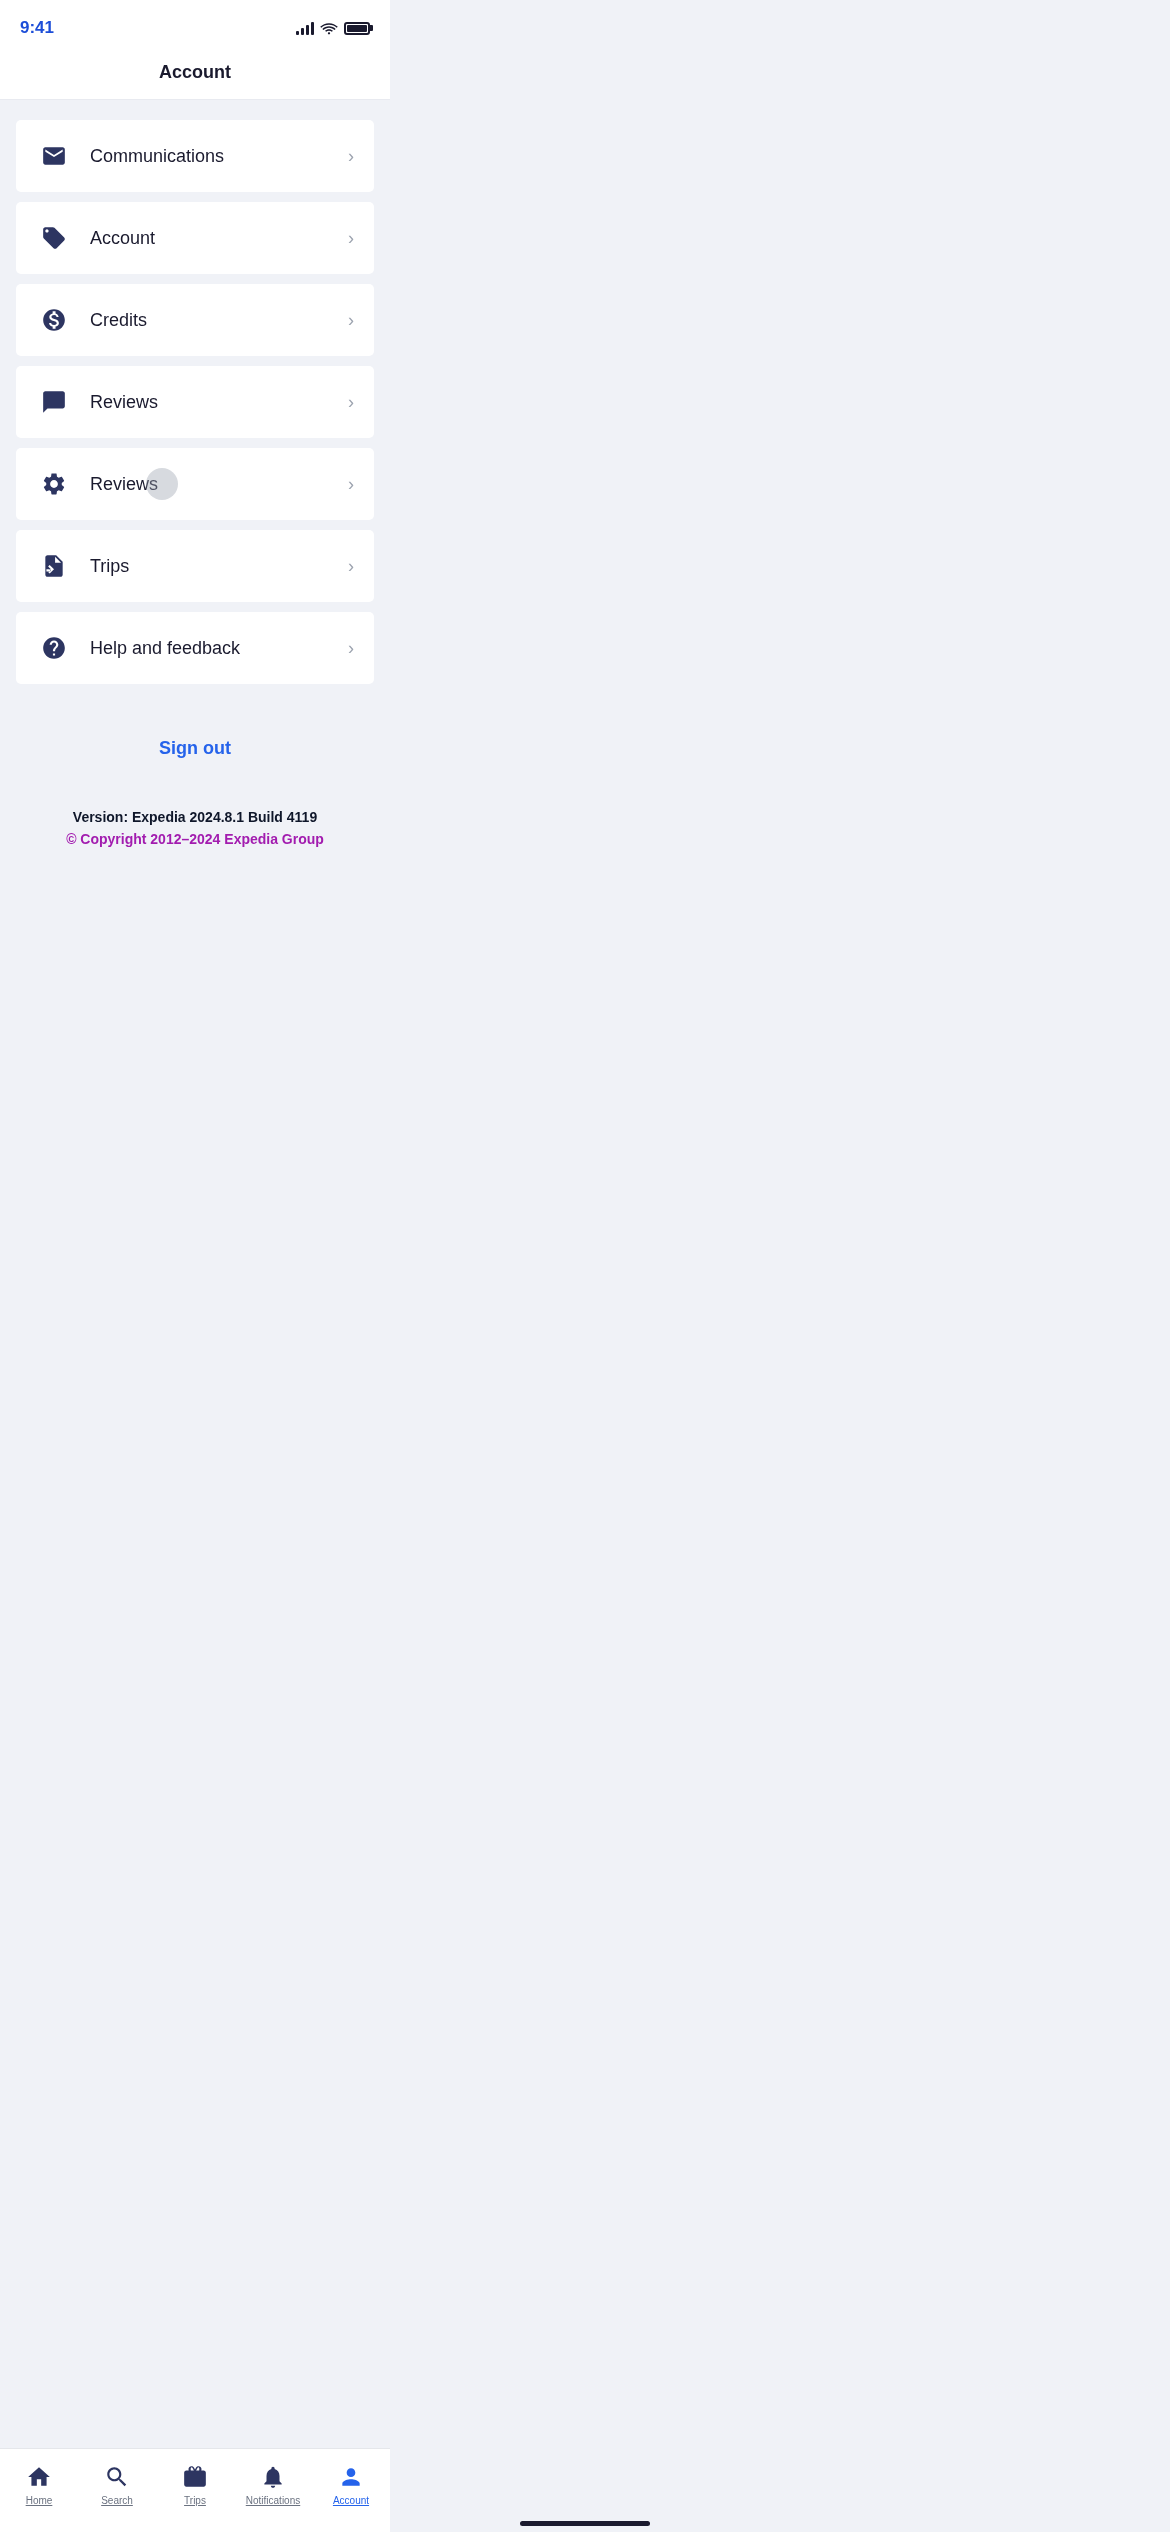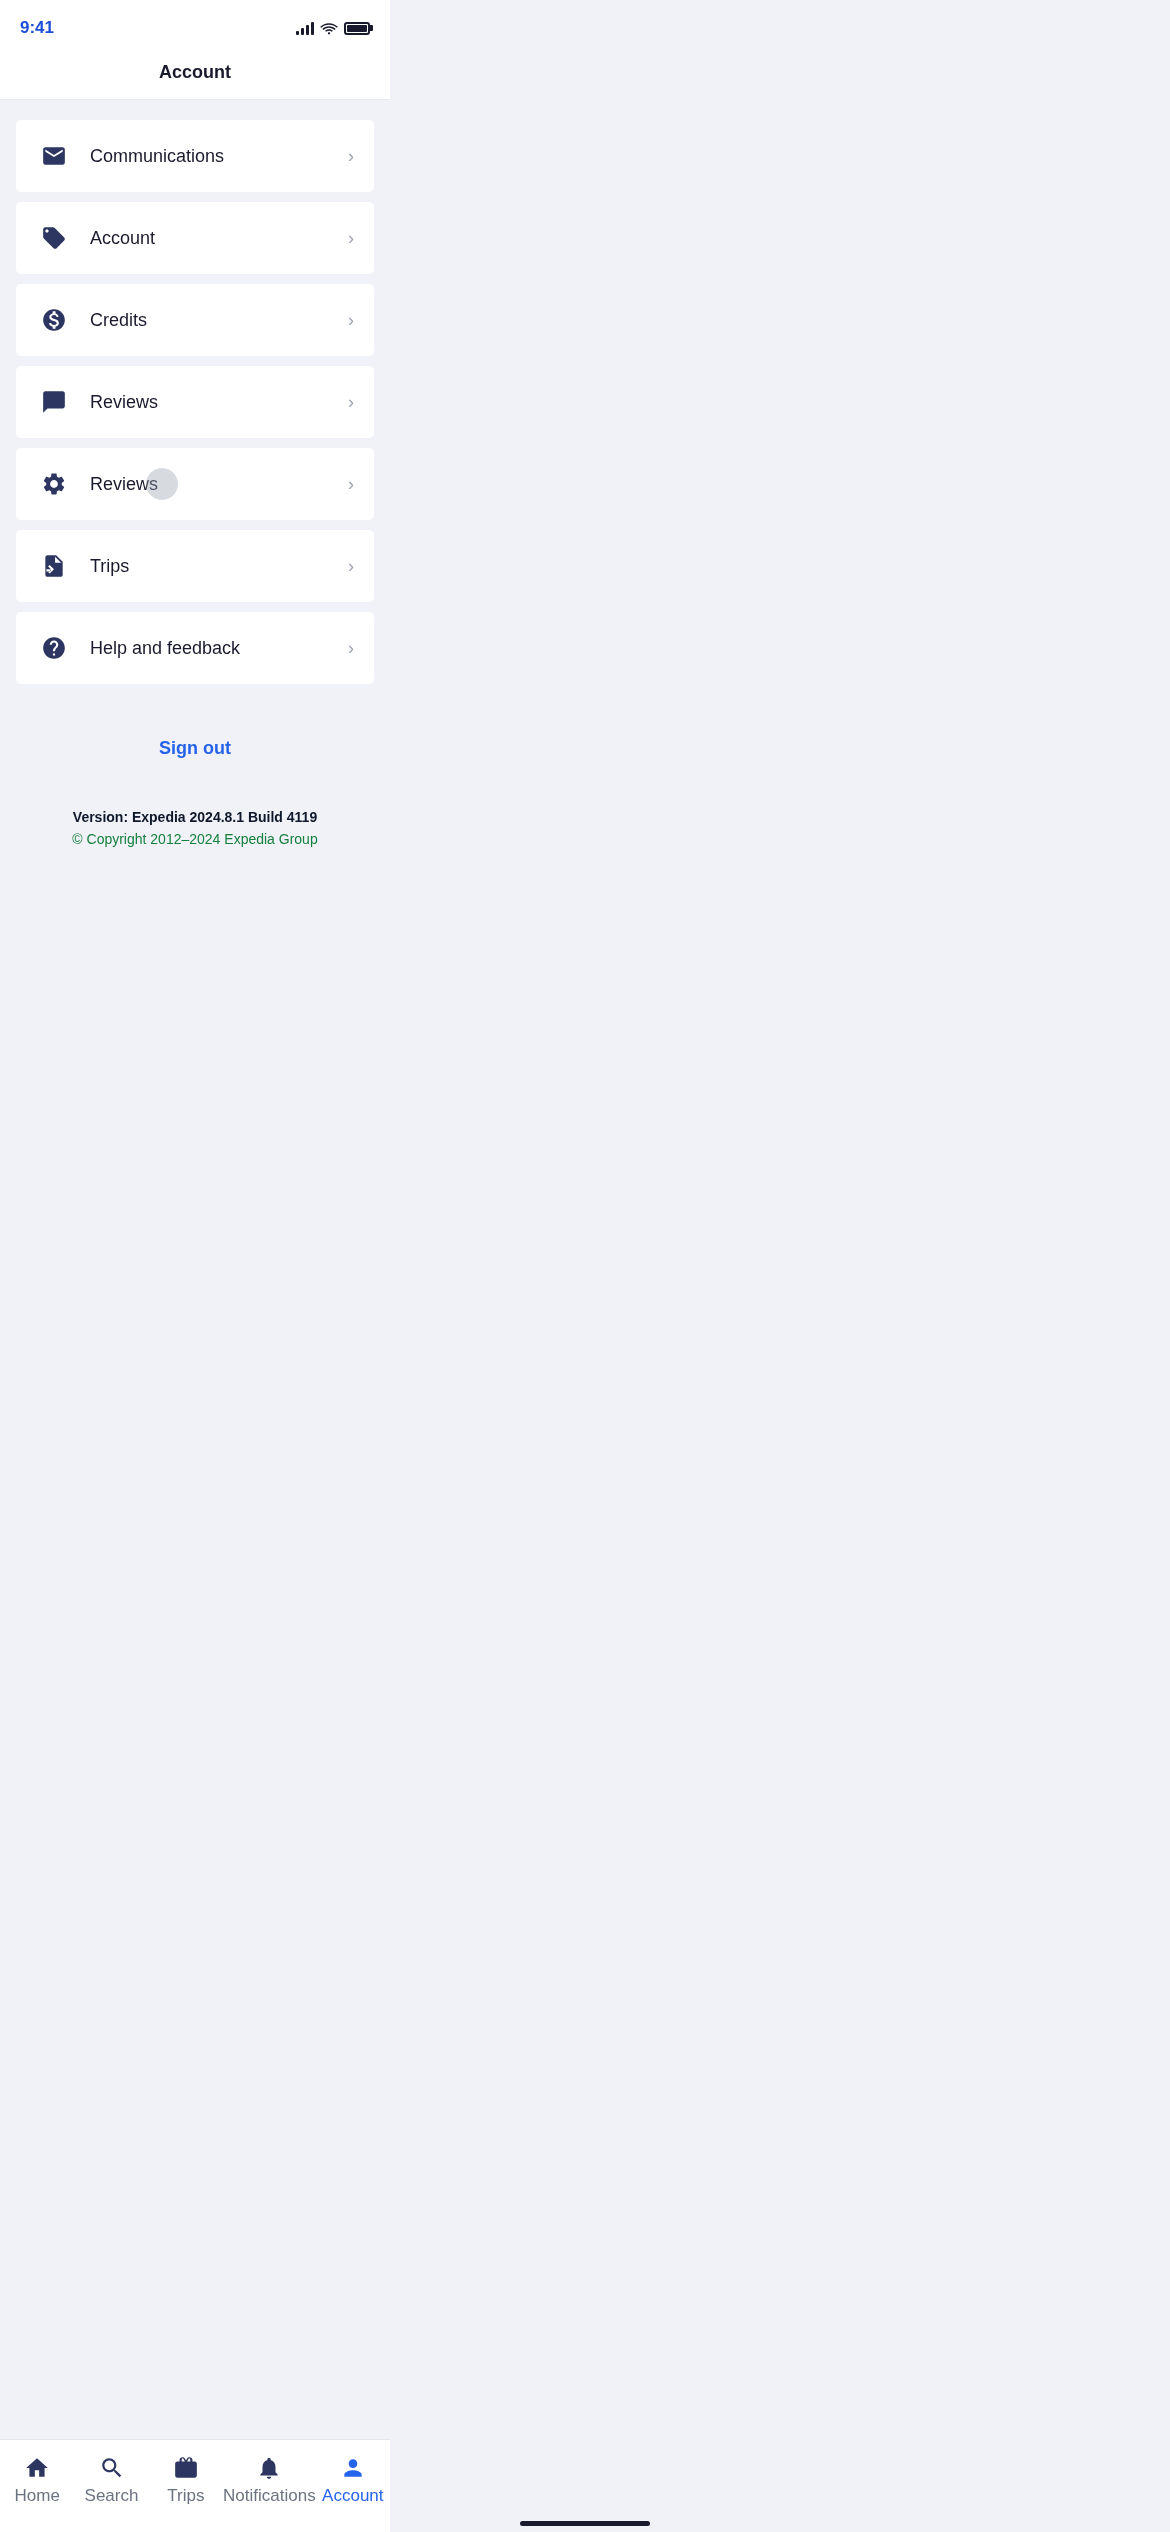--- a/index.html
+++ b/index.html
@@ -171,21 +171,22 @@
 
     .version-text {
       font-size: 14px;
       font-weight: 700;
       color: #0f172a;
       margin-bottom: 6px;
     }
 
     .copyright-text {
       font-size: 14px;
-      color: #15803d;
+      color: #a21caf;
+      font-weight: bold;
     }
 
     
     .bottom-nav {
       position: fixed;
       bottom: 0;
       left: 0;
       width: 390px;
       background: #ffffff;
       border-top: 1px solid #e5e7eb;
@@ -210,22 +211,23 @@
       align-items: center;
       justify-content: center;
     }
 
     .nav-icon svg {
       width: 26px;
       height: 26px;
     }
 
     .nav-label {
-      font-size: 17px;
+      font-size: 10px;
       color: #6b7280;
+      text-decoration: underline;
     }
 
     .nav-item.active .nav-label {
       color: #2563eb;
     }
 
     .nav-item.active .nav-icon svg {
       fill: #2563eb;
     }
 

